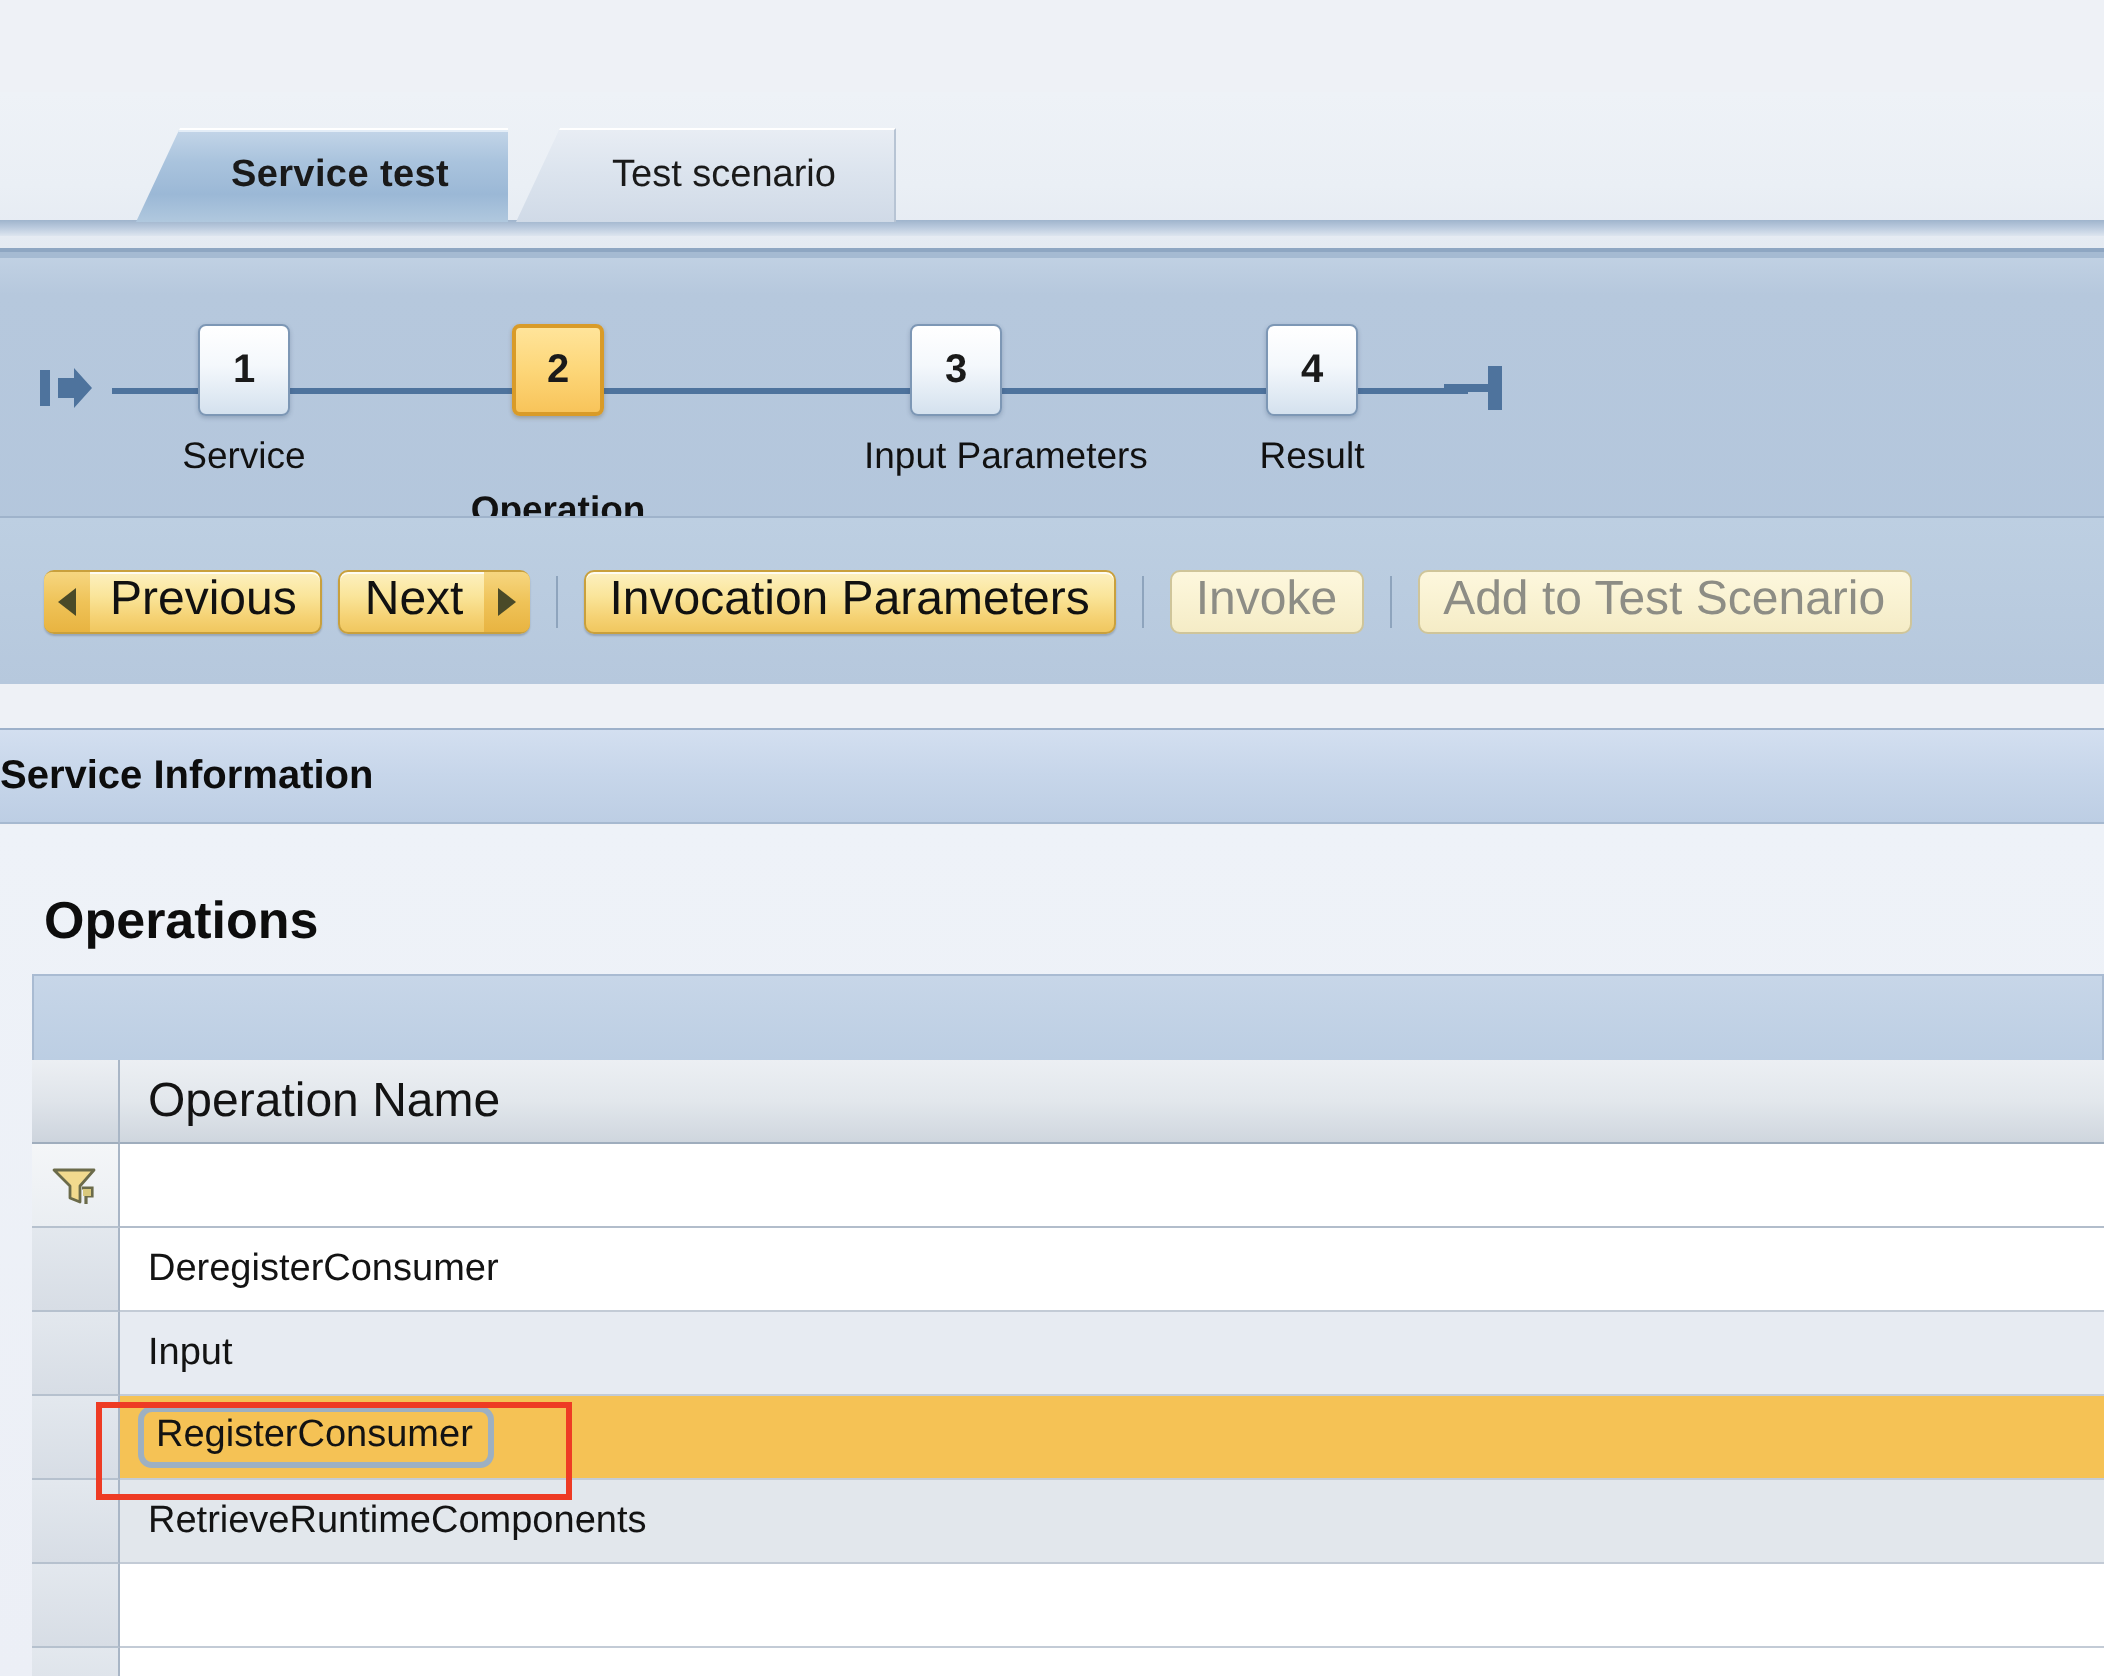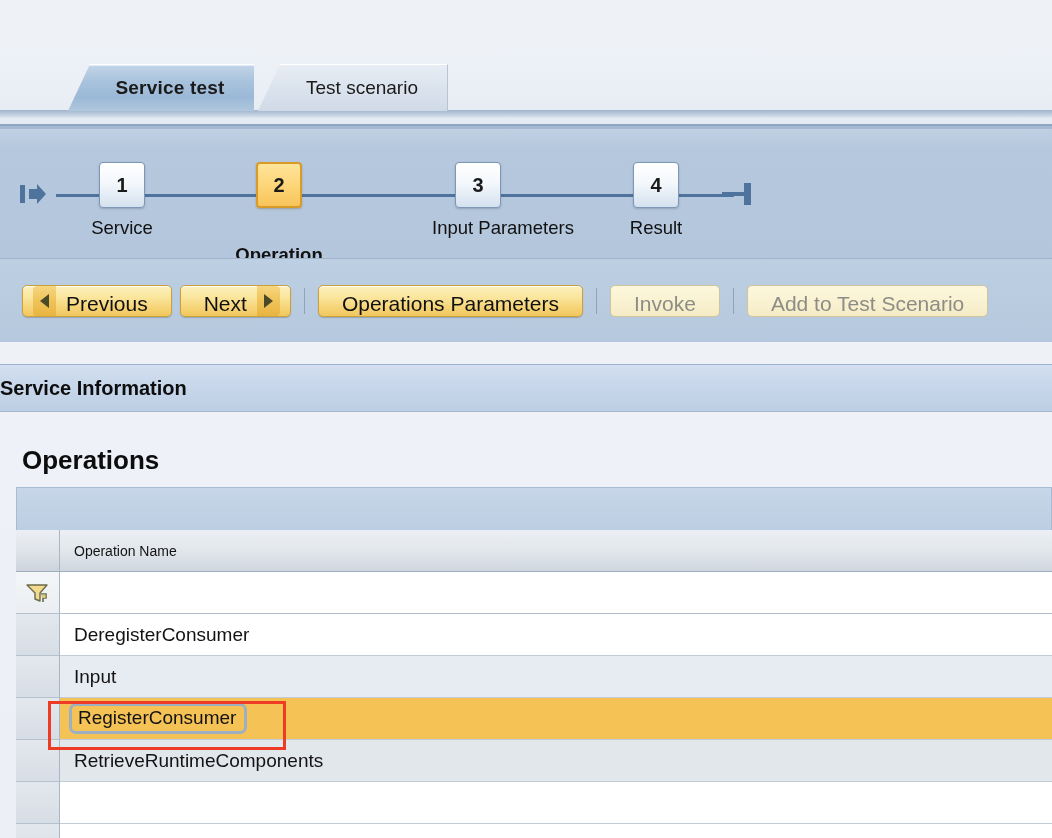--- a/index.html
+++ b/index.html
@@ -144,25 +144,25 @@
     display: flex;
     align-items: center;
     padding-left: 22px;
     box-sizing: border-box;
   }
   .btn {
     height: 32px;
     box-sizing: border-box;
     border-radius: 5px;
     display: inline-flex;
-    align-items: flex-end;
-    font-size: 21px;
+    align-items: flex-start;
+    font-size: 24px;
     color: #111;
     cursor: pointer;
-    padding: 0 23px;
+    padding: 0 12px;
     white-space: nowrap;
   }
   .btn-gold {
     background: linear-gradient(to bottom, #fdf0c0 0%, #fae59a 40%, #f5d274 75%, #f0c75f 100%);
     border: 1px solid #c9a03c;
     box-shadow: inset 0 1px 0 rgba(255,255,255,.8), 0 1px 1px rgba(0,0,0,.18);
   }
   .btn-disabled {
     background: linear-gradient(to bottom, #fdf7dd 0%, #f9f2d2 50%, #f5ecc6 100%);
     border: 1px solid #cfc59a;
@@ -272,21 +272,21 @@
     color: #131313;
     position: relative;
   }
   .header-row .cell-sel {
     background: linear-gradient(to bottom, #eceff3 0%, #dfe4ea 50%, #cdd4dd 100%);
     border-bottom: 1px solid #9fadbd;
   }
   .header-row .cell-main {
     background: linear-gradient(to bottom, #eceff3 0%, #e2e7ec 50%, #cfd6de 100%);
     border-bottom: 1px solid #9fadbd;
-    font-size: 14px;
+    font-size: 24px;
   }
   .filter-row .cell-sel {
     background: linear-gradient(to bottom, #f4f6f8 0%, #eaeef2 100%);
     border-bottom: 1px solid #b6c1ce;
   }
   .filter-row .cell-main {
     background: #ffffff;
     border-bottom: 1px solid #b2bdcb;
   }
   .row-white  .cell-main { background: #ffffff; text-align: center; }
@@ -390,21 +390,21 @@
   <div class="btn btn-gold">
     <span>Next</span>
     <span class="btn-arrowpart right">
         <span class="tri-right"></span>
       </span>
   </div>
 
   <div class="tb-sep"></div>
 
   <div class="btn btn-gold">
-    <span>Operations Parameters</span>
+    <span>Invocation Parameters</span>
   </div>
 
   <div class="tb-sep"></div>
 
   <div class="btn btn-disabled">
     <span>Invoke</span>
   </div>
 
   <div class="tb-sep"></div>
 

